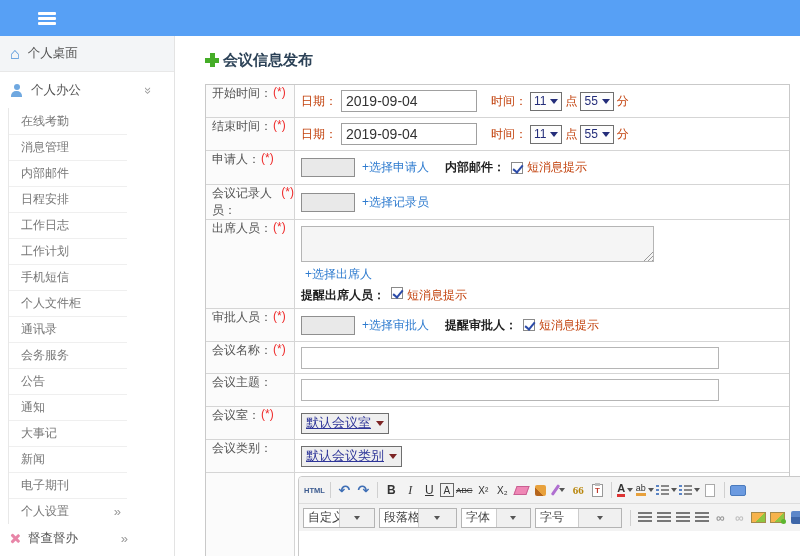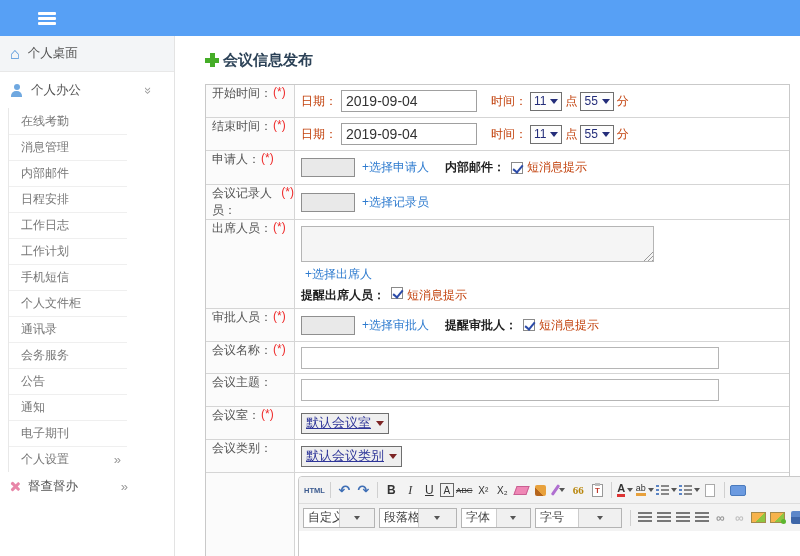--- a/index.html
+++ b/index.html
@@ -182,20 +182,26 @@
       <div class="sub-item">
           <span>会务服务</span>
         </div>
       <div class="sub-item">
           <span>公告</span>
         </div>
       <div class="sub-item">
           <span>通知</span>
         </div>
       <div class="sub-item">
+          <span>大事记</span>
+        </div>
+      <div class="sub-item">
+          <span>新闻</span>
+        </div>
+      <div class="sub-item">
           <span>电子期刊</span>
         </div>
       <div class="sub-item">
         <span>个人设置</span>
         <span class="chev">»</span>
       </div>
     </div>
     <div class="side-item supervise">
       <span class="x-icon"></span>
       <span>督查督办</span>

